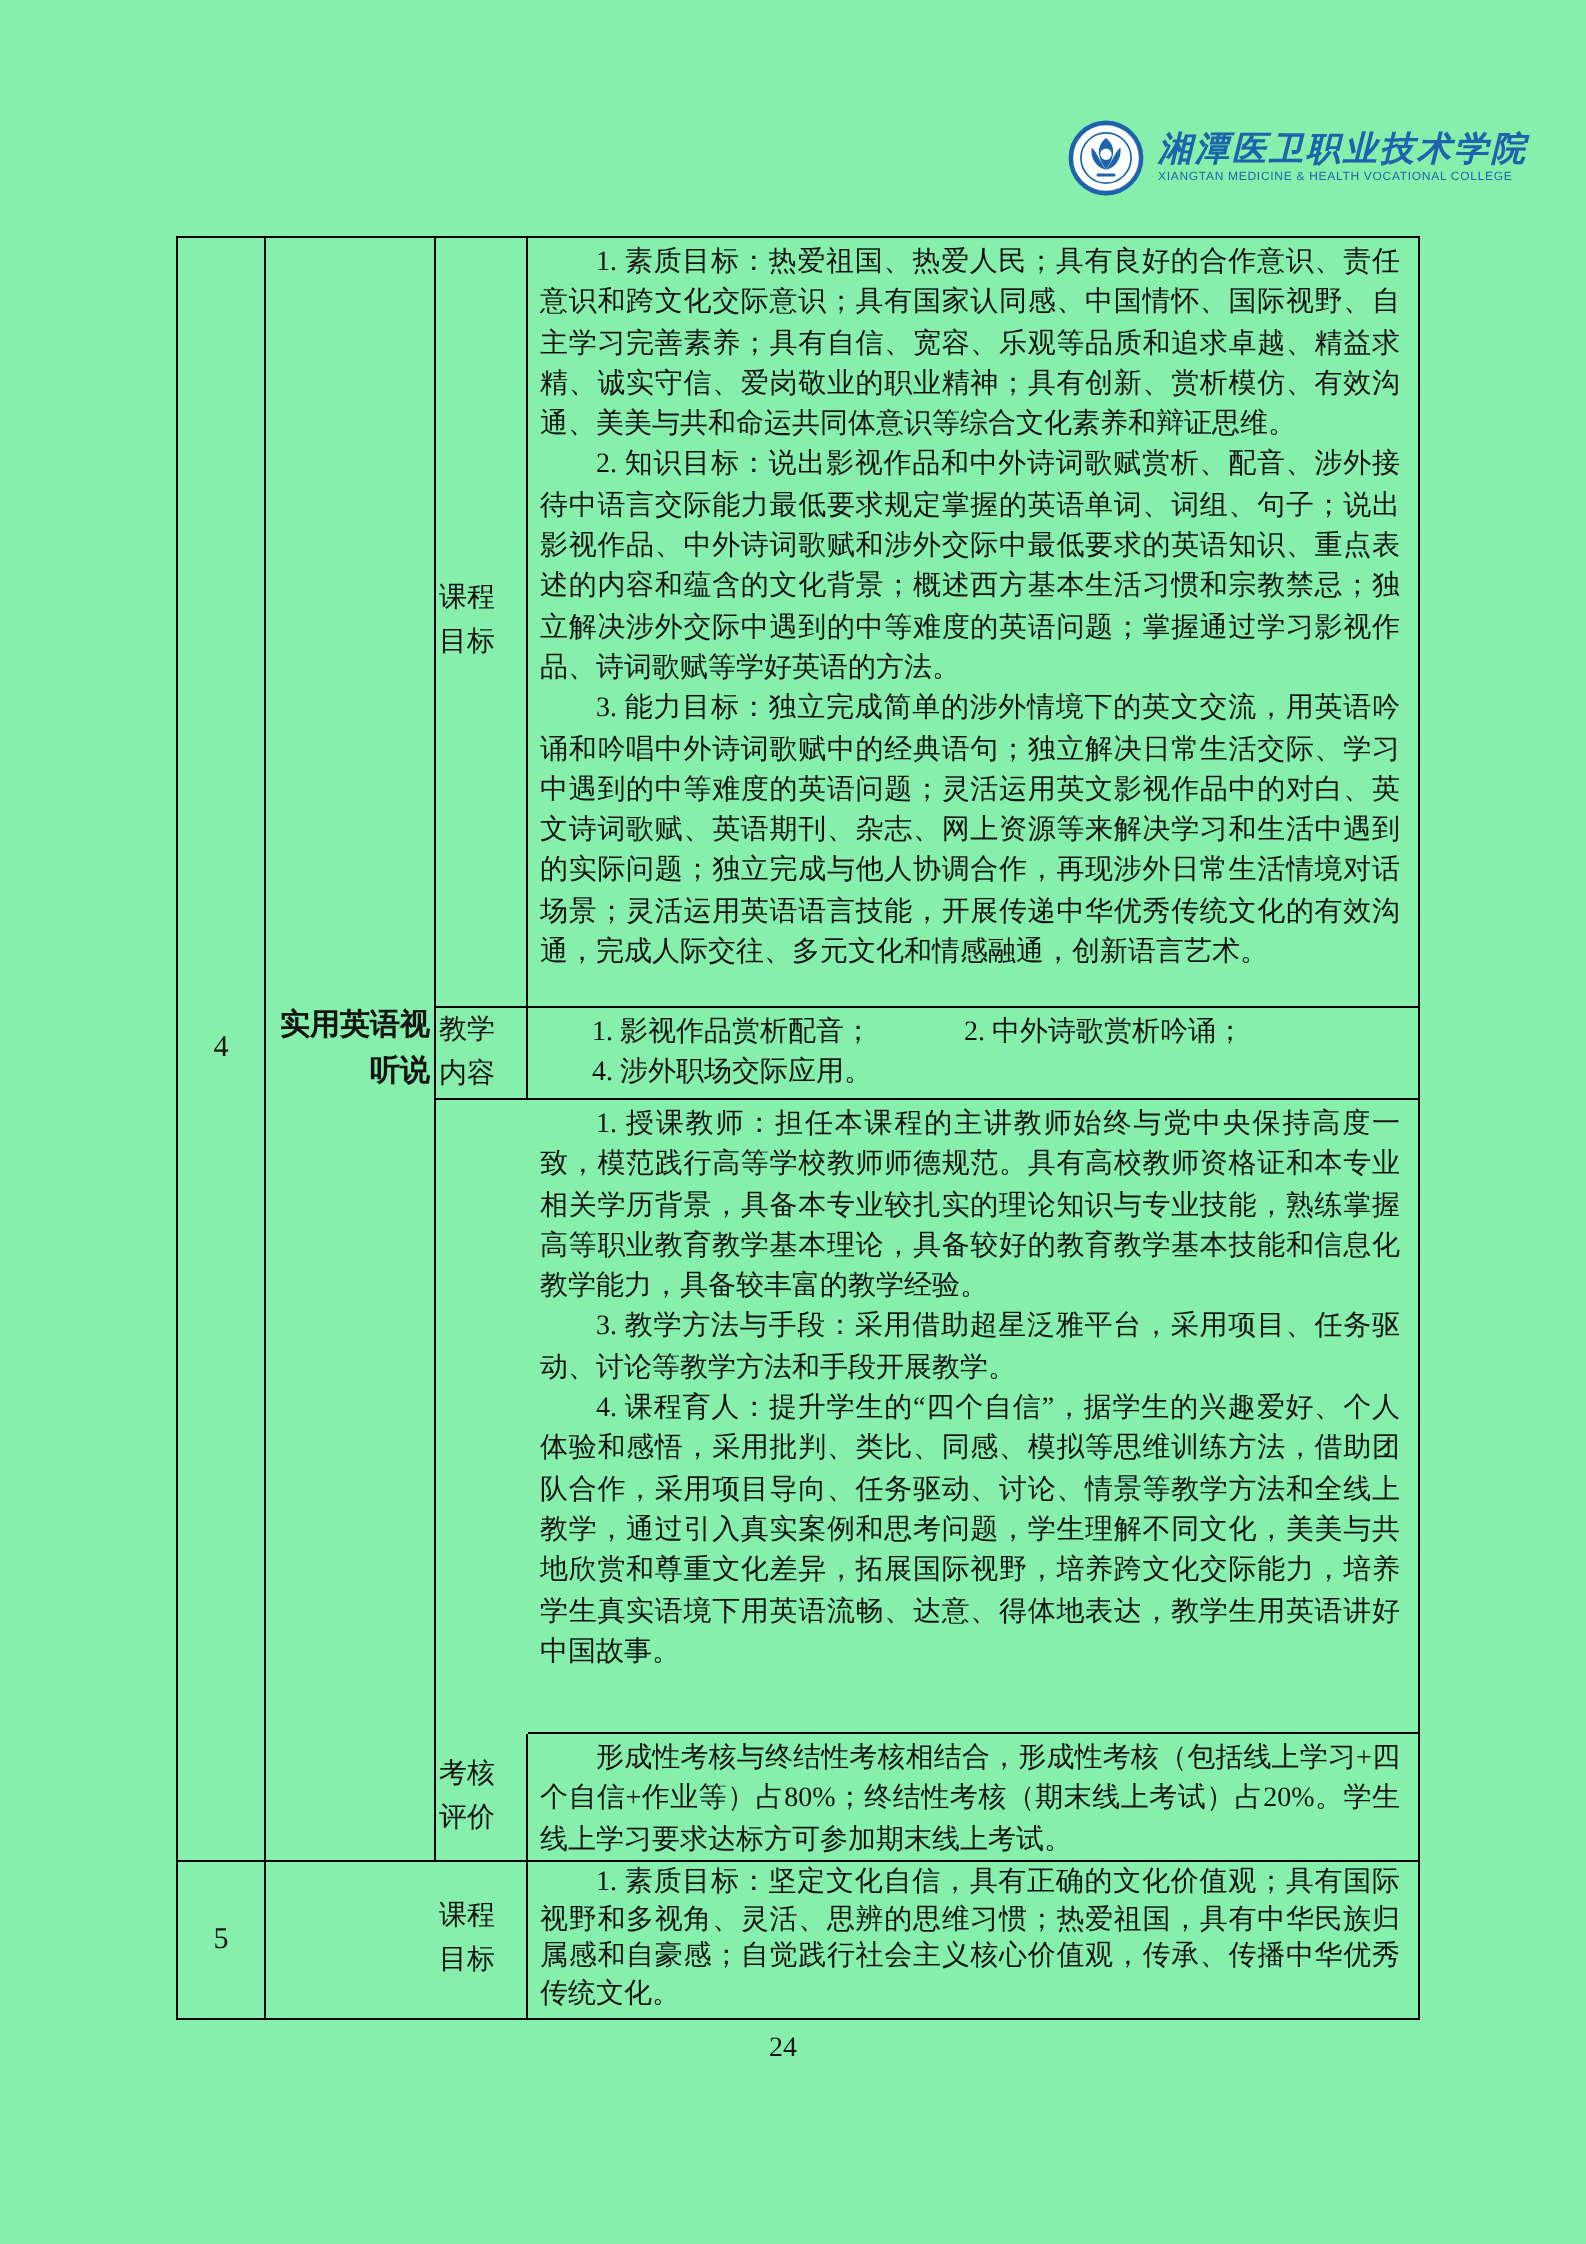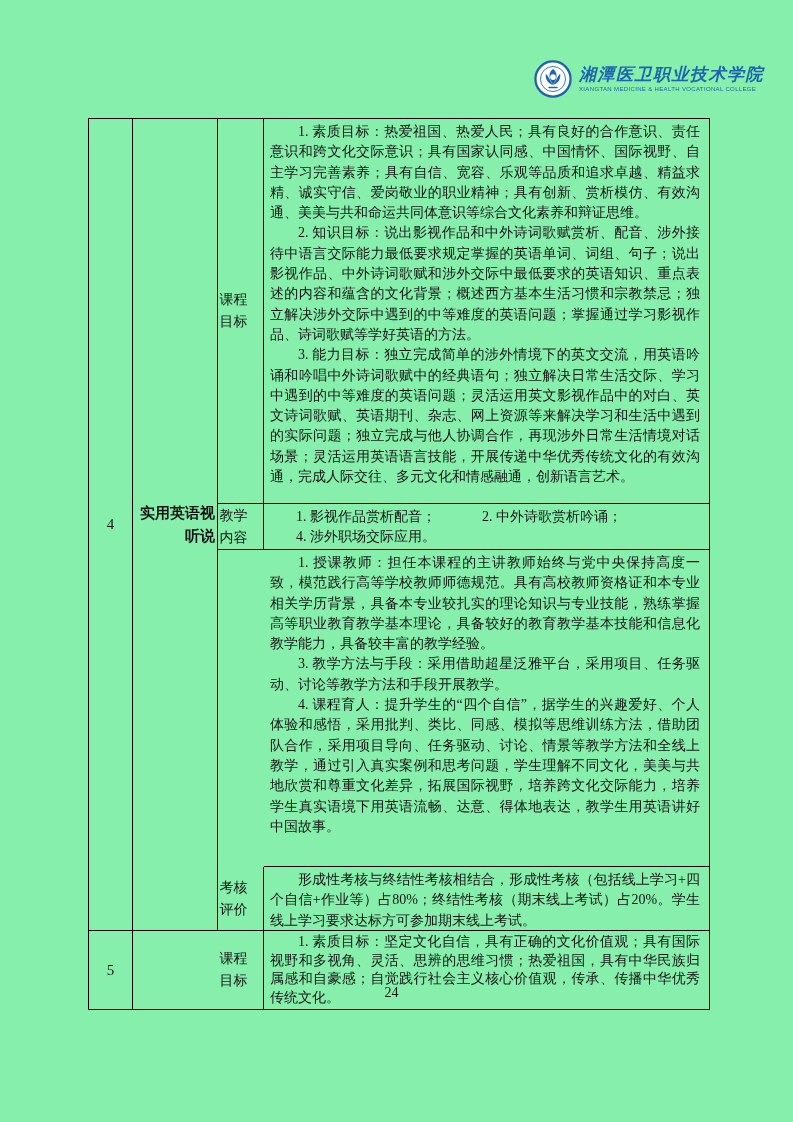--- a/index.html
+++ b/index.html
@@ -39,21 +39,21 @@
   }
   .course-cell span{width:80px;}
   .label-cell{display:flex;align-items:center;justify-content:flex-start;text-align:center;font-size:14px;line-height:22px;font-family:Liberation Serif, serif;}
   .label-cell span{width:31px;}
   .content-cell{font-size:14px;line-height:20.3px;padding:3px 9px 2px 6px;text-align:justify;}
   .content-cell p{margin:0;text-indent:2em;}
   .content-tight{line-height:18.7px;padding-top:2px;}
   .items-grid{display:grid;grid-template-columns:186px auto;padding-left:26px;}
   .items-grid div{white-space:nowrap;}
   
-  .pageno{position:absolute;left:0;right:10px;top:985px;text-align:center;font-size:14px;}
+  .pageno{position:absolute;left:0;right:10px;top:1017px;text-align:center;font-size:14px;}
 </style>
 </head>
 <body>
 
 <div class="page">
 
   <div class="logo">
     <svg class="logo-emblem" viewBox="0 0 40 40" xmlns="http://www.w3.org/2000/svg">
       <circle cx="20" cy="20" r="18.5" fill="#ffffff" stroke="#1d64ad" stroke-width="2.4"></circle>
       <circle cx="20" cy="20" r="13.2" fill="#ffffff" stroke="#1d64ad" stroke-width="0.9"></circle>

